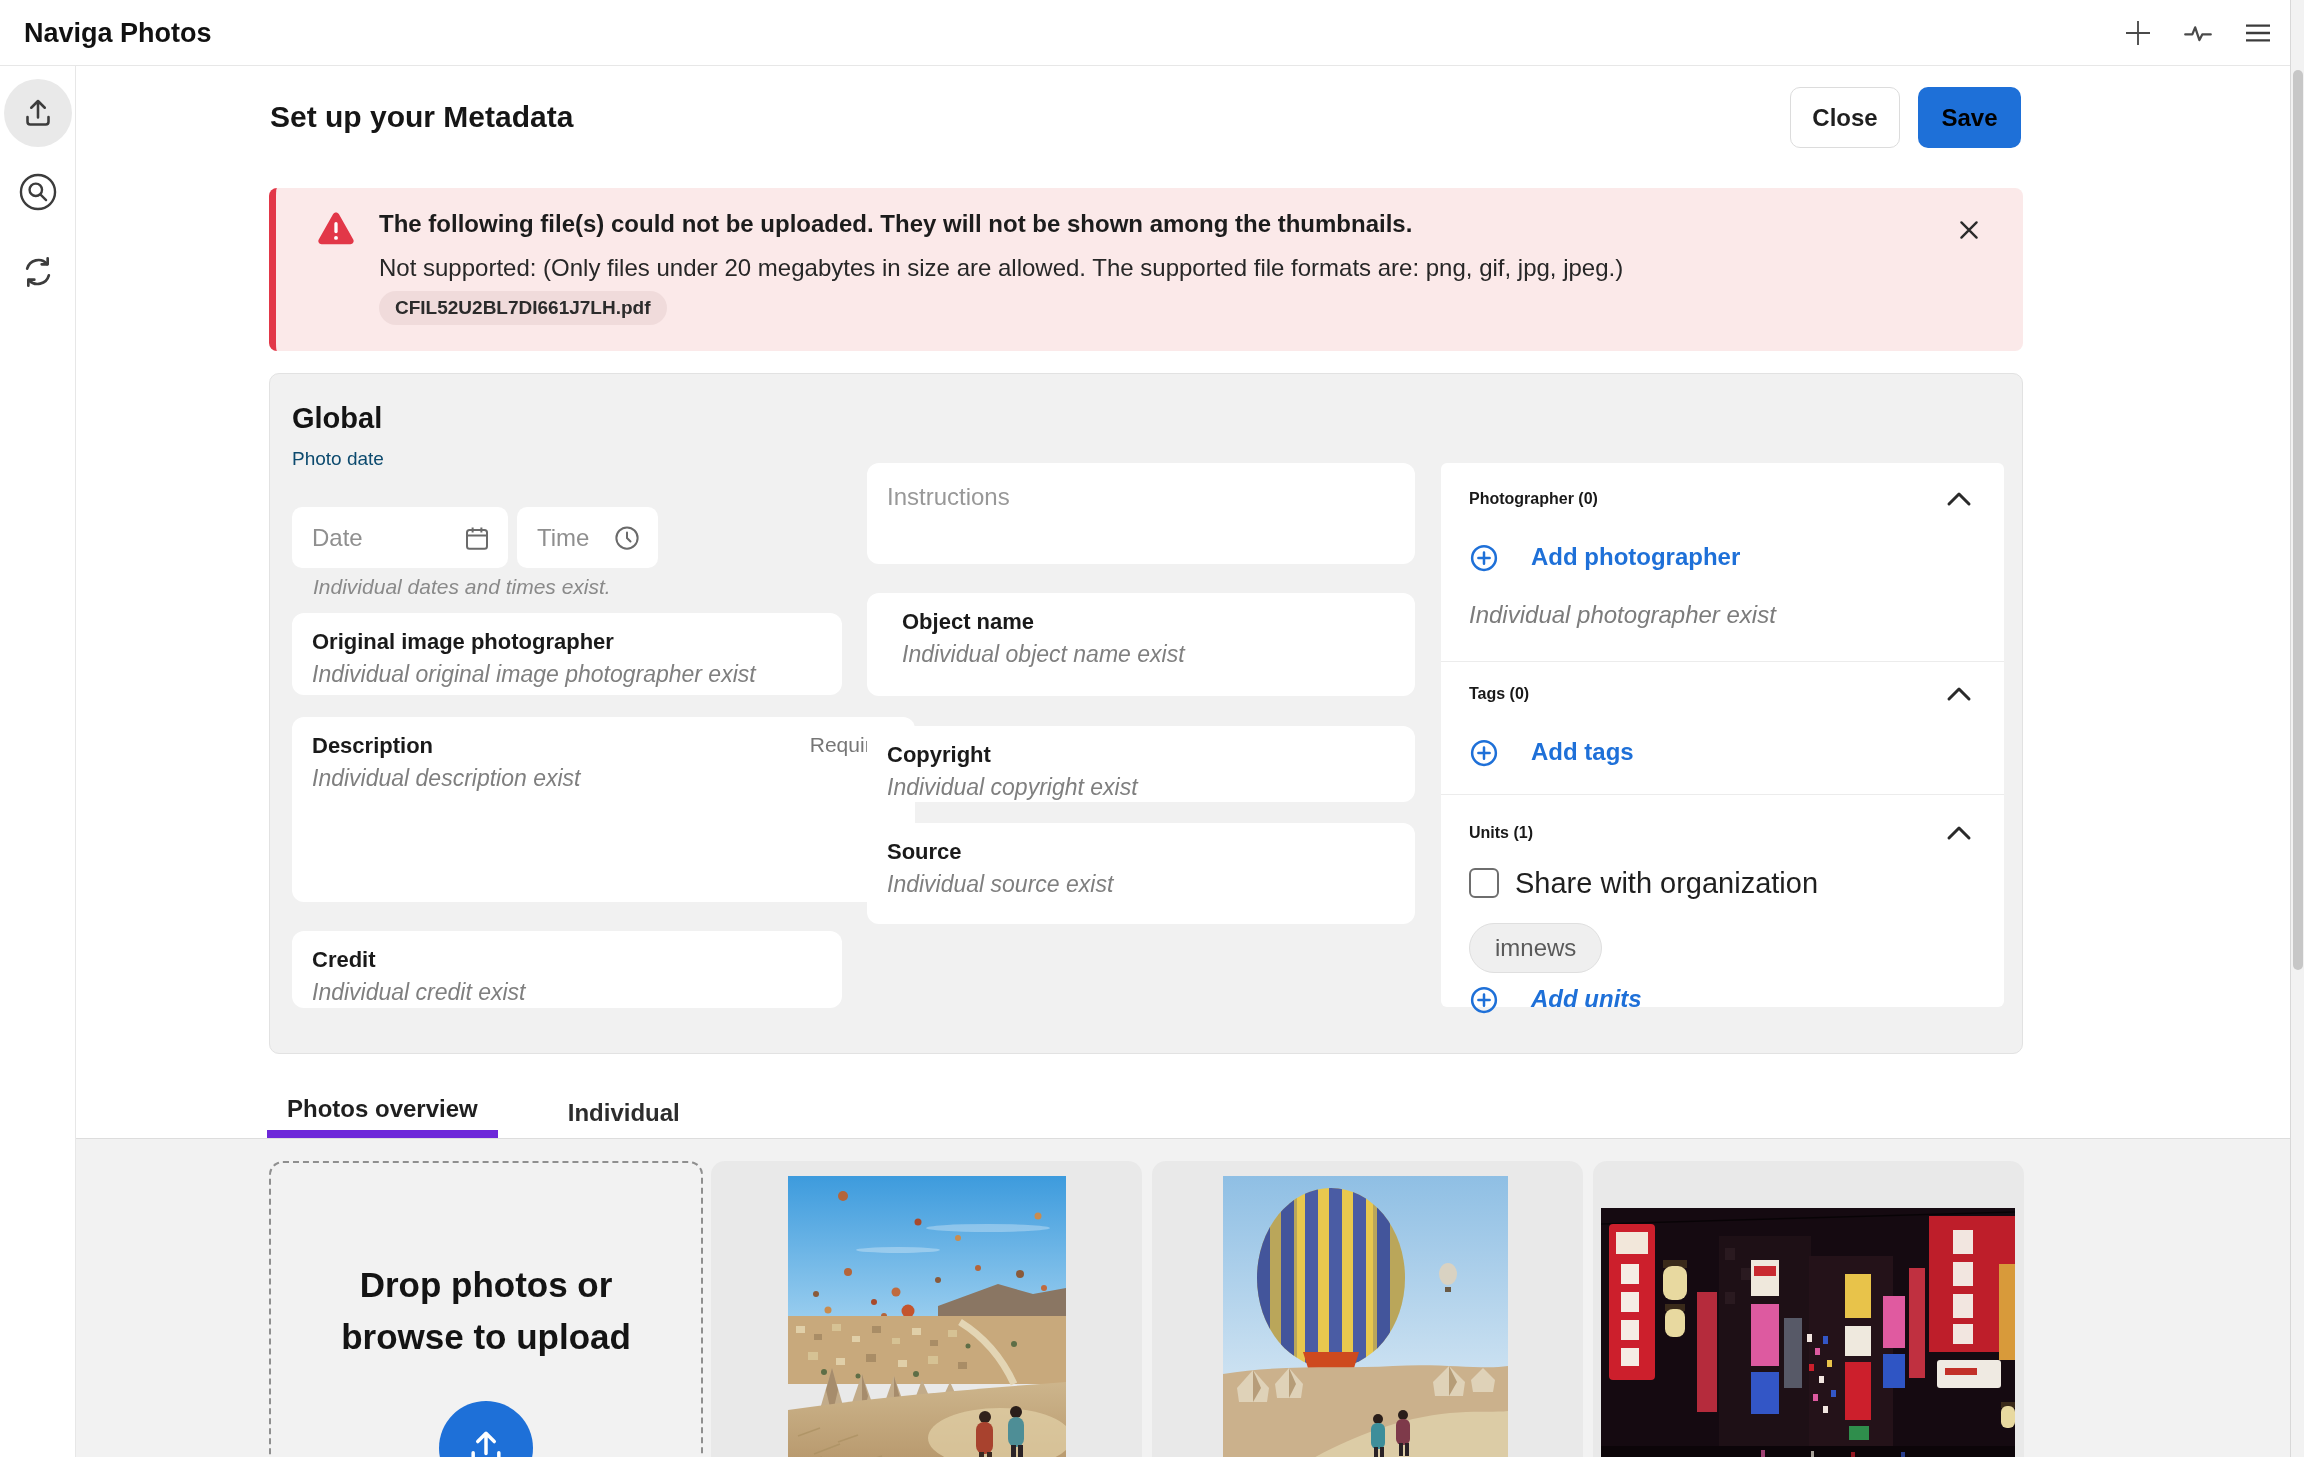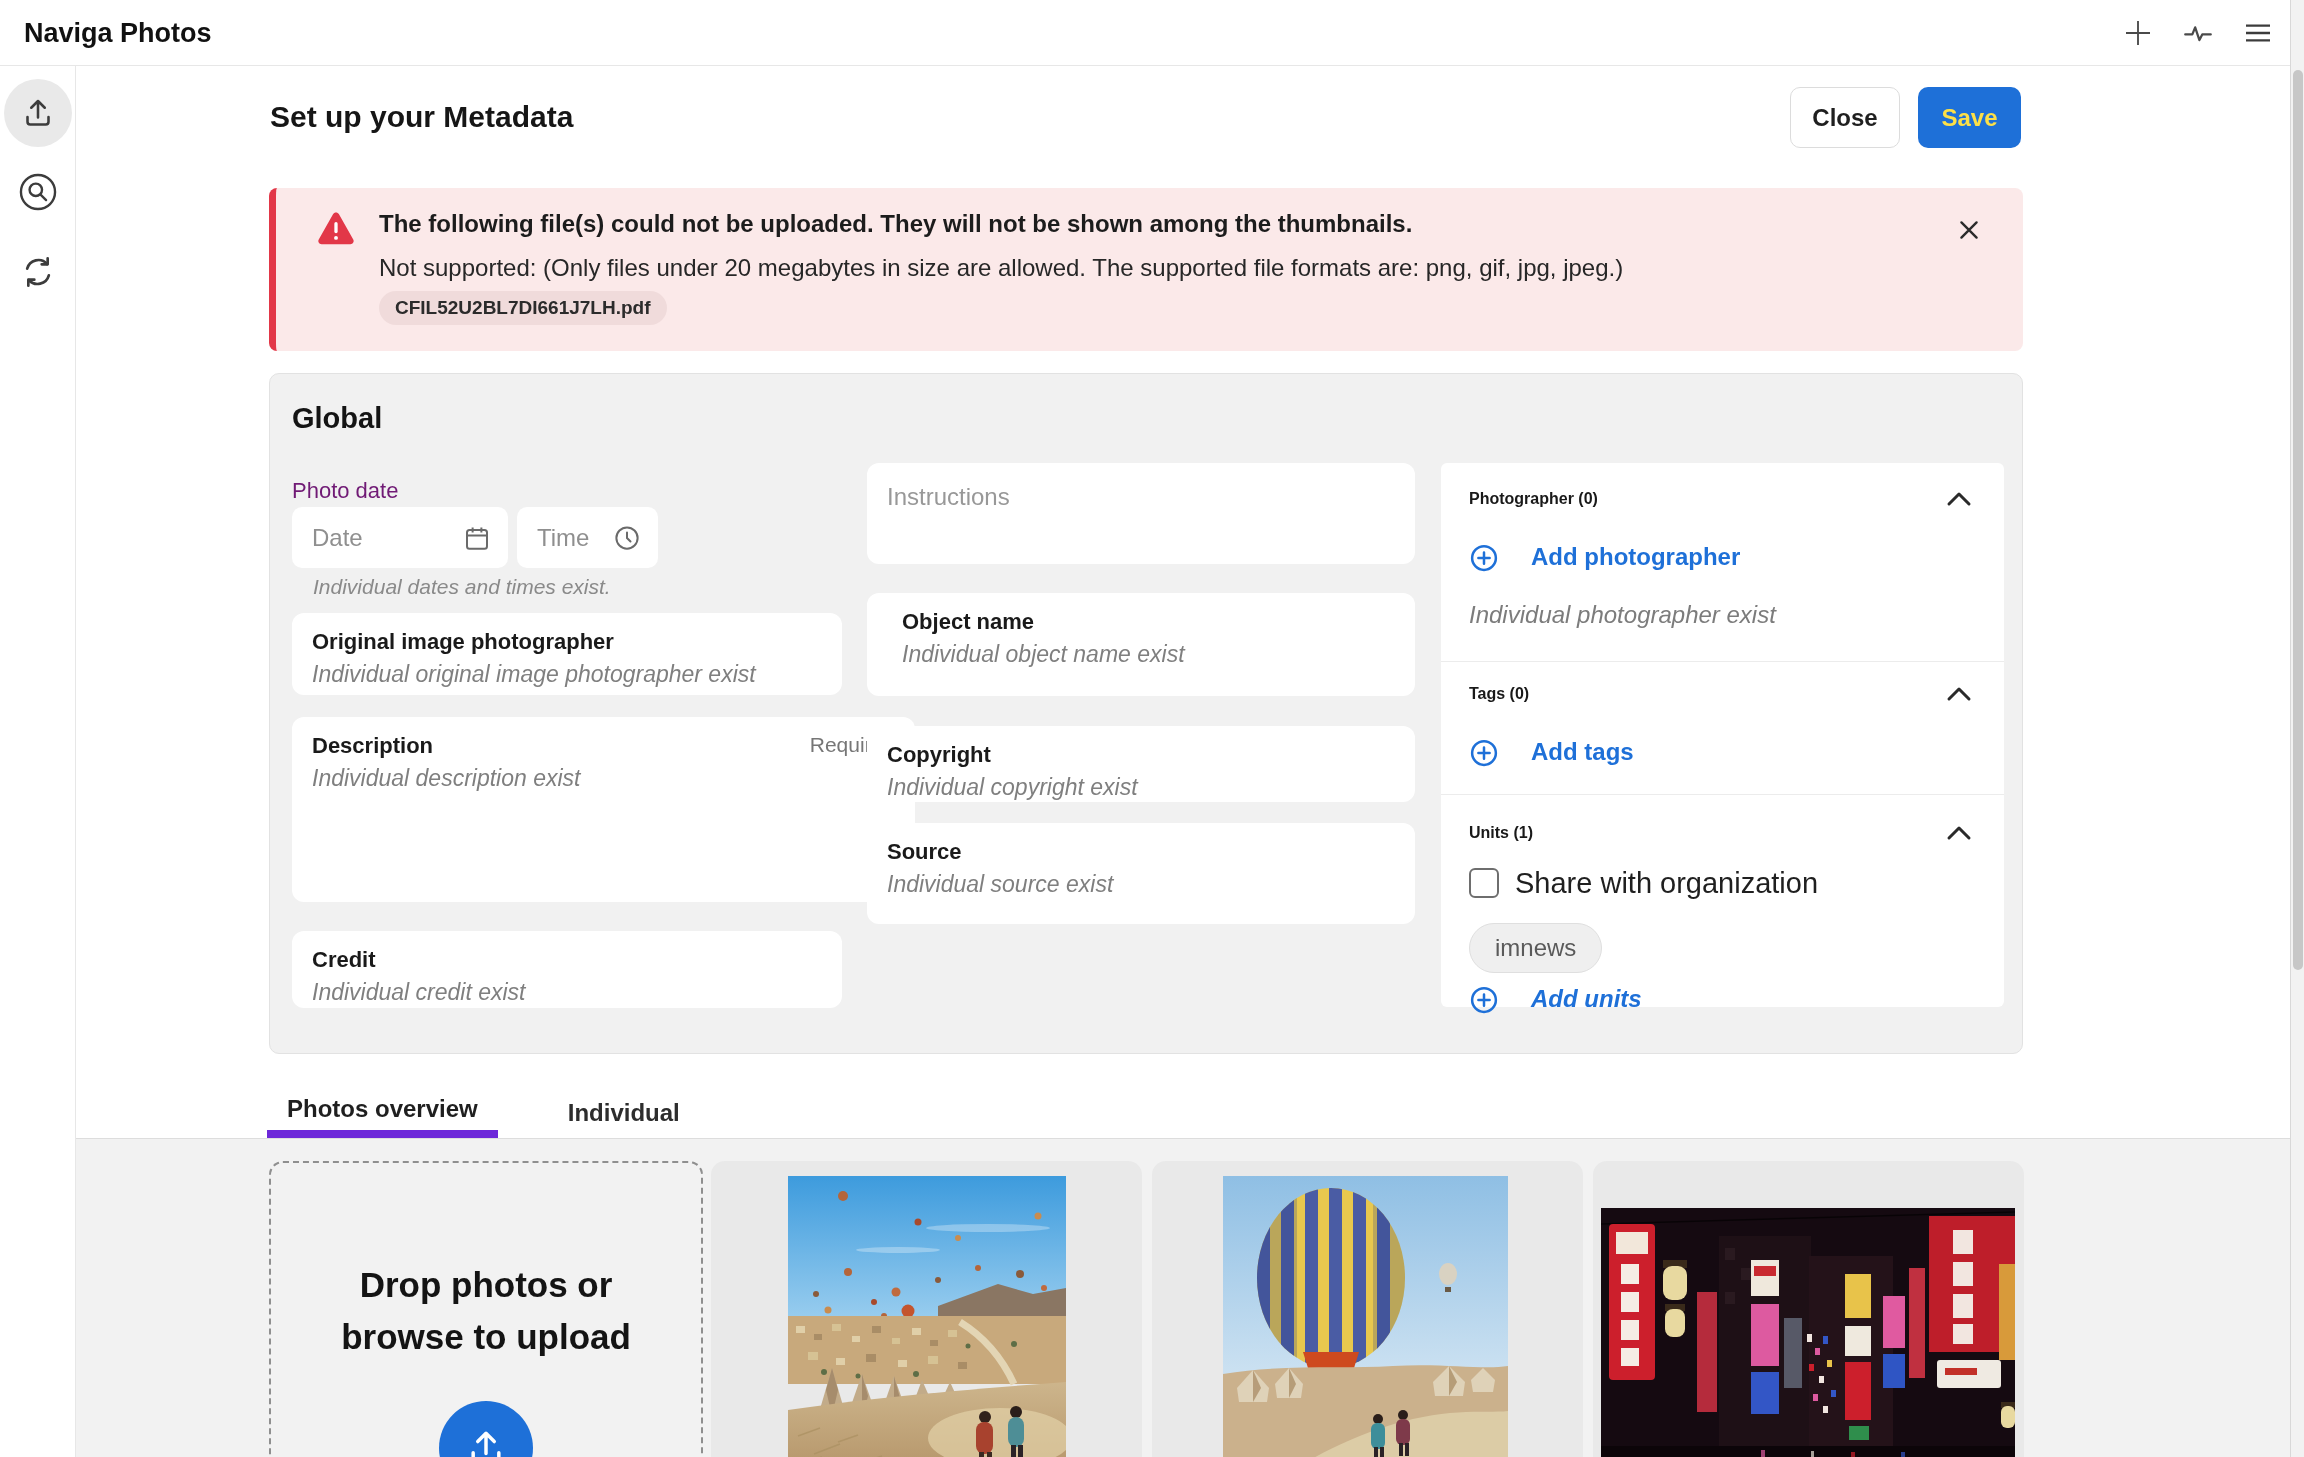--- a/index.html
+++ b/index.html
@@ -17,34 +17,34 @@
 
   
   .sidebar { position:absolute; left:0; top:66px; width:76px; height:1391px; background:#fff; border-right:1px solid #e7e7e7; }
   .side-btn { position:absolute; left:4px; width:68px; height:68px; border-radius:50%; border:none; background:transparent; cursor:pointer; display:flex; align-items:center; justify-content:center; }
   .side-btn.active { background:#e9e9e9; }
 
   
   .page-title { position:absolute; left:270px; top:100px; font-size:30px; font-weight:bold; color:#161616; }
   .btn { position:absolute; height:61px; border-radius:10px; font-family:inherit; font-size:24px; font-weight:600; cursor:pointer; }
   .btn-close { left:1790px; top:87px; width:110px; background:#fff; border:1px solid #dcdcdc; color:#1f1f1f; }
-  .btn-save { left:1918px; top:87px; width:103px; background:#1e70d8; border:none; color:#fde047; }
+  .btn-save { left:1918px; top:87px; width:103px; background:#1e70d8; border:none; color:#000000; }
 
   
   .alert { position:absolute; left:269px; top:188px; width:1754px; height:163px; background:#fbe9e9; border-left:7px solid #e23748; border-radius:8px; }
   .alert-title { position:absolute; left:103px; top:22px; font-size:24px; font-weight:bold; color:#1c1c1c; }
   .alert-detail { position:absolute; left:103px; top:66px; font-size:24px; color:#272727; }
   .alert-chip { position:absolute; left:103px; top:103px; height:34px; line-height:34px; padding:0 16px; border-radius:17px; background:#f0dbdb; font-size:19px; font-weight:bold; color:#2b2b2b; }
   .alert-warnicon { position:absolute; left:40px; top:22px; }
   .alert-x { position:absolute; left:1680px; top:22px; width:40px; height:40px; background:none; border:none; cursor:pointer; }
 
   
   .panel { position:absolute; left:269px; top:373px; width:1754px; height:681px; background:#f1f1f1; border:1px solid #e2e2e2; border-radius:10px; }
   .g-title { position:absolute; left:22px; top:28px; font-size:29px; font-weight:bold; color:#141414; }
-  .pd-label { position:absolute; left:22px; top:104px; font-size:22px; color:#701a75; }
+  .pd-label { position:absolute; left:22px; top:74px; font-size:19px; color:#0c4a6e; }
   .input-box { position:absolute; top:133px; height:61px; background:#fff; border-radius:10px; display:flex; align-items:center; justify-content:space-between; padding:0 16px 0 20px; cursor:text; }
   .input-date { left:22px; width:216px; }
   .input-time { left:247px; width:141px; }
   .input-ph { font-size:24px; color:#8f8f8f; }
   .pd-helper { position:absolute; left:43px; top:201px; font-size:21px; font-style:italic; color:#8a8a8a; }
 
   .card { position:absolute; background:#fff; border-radius:12px; padding:16px 20px; cursor:text; }
   .card-label { font-size:22px; font-weight:bold; color:#1a1a1a; }
   .card-ph { margin-top:6px; font-size:23px; font-style:italic; color:#7f7f7f; }
   .card-ph.roman { font-style:normal; font-size:24px; color:#989898; margin-top:4px; }

